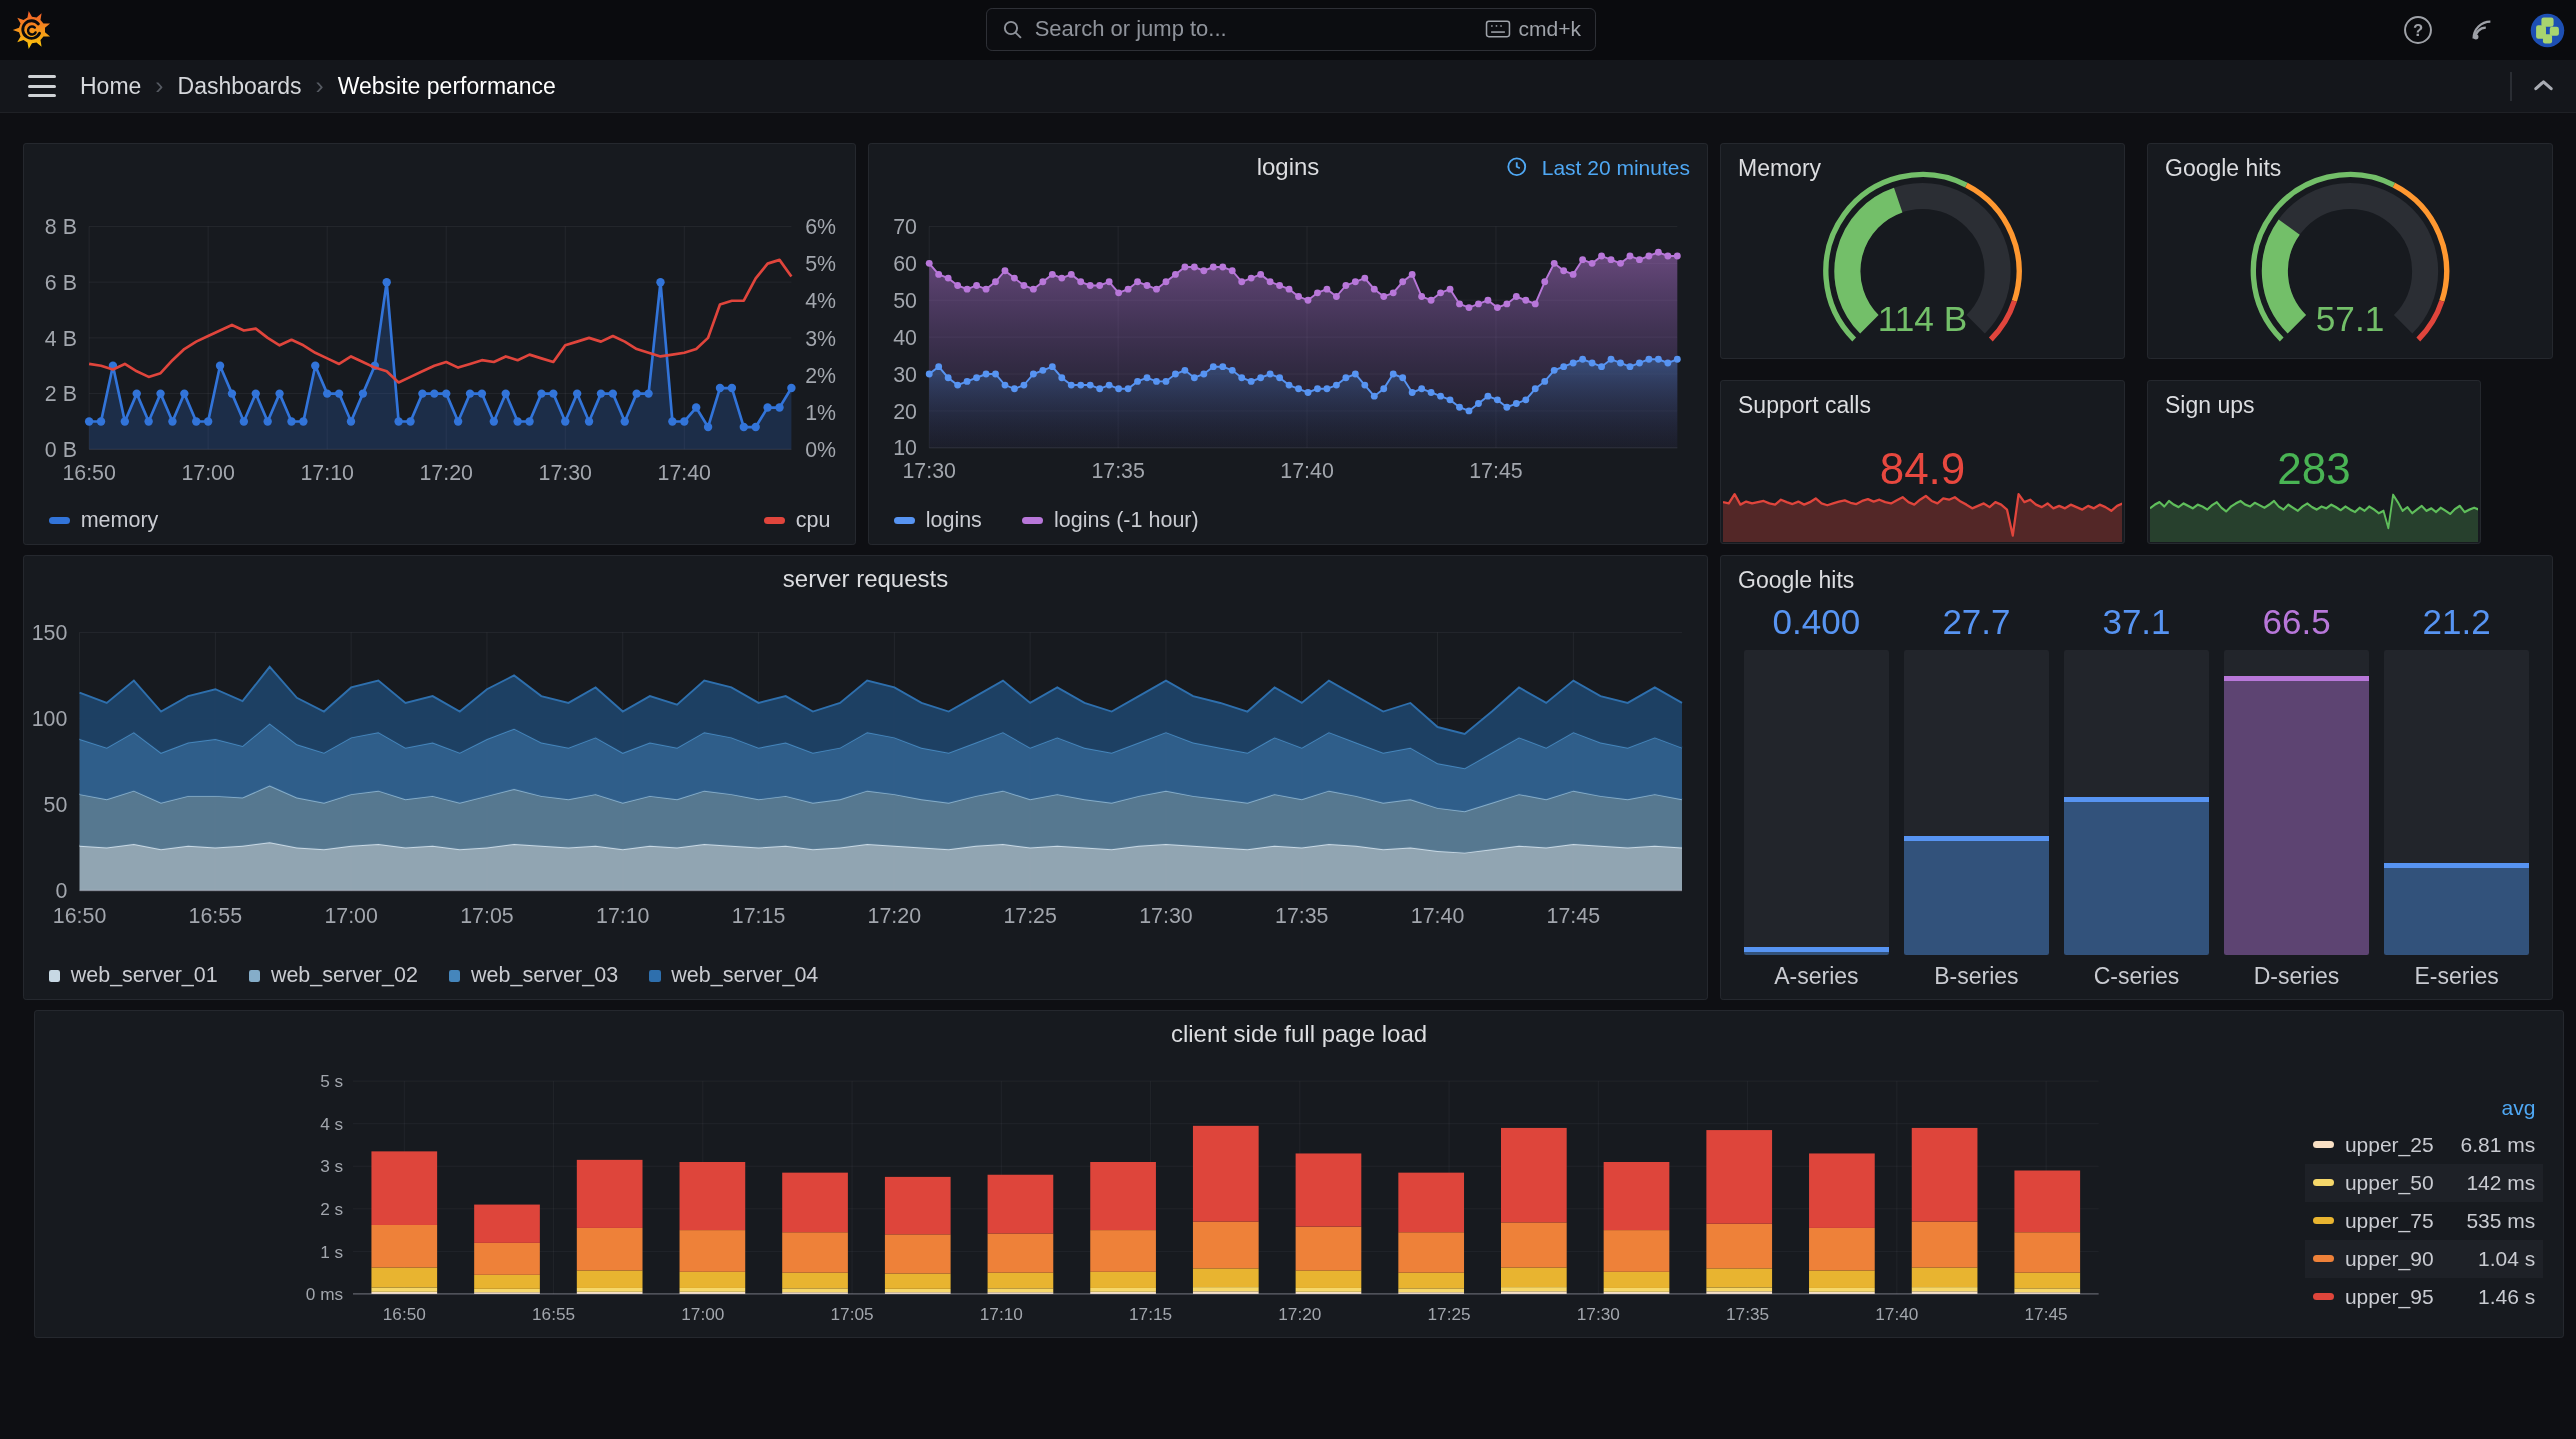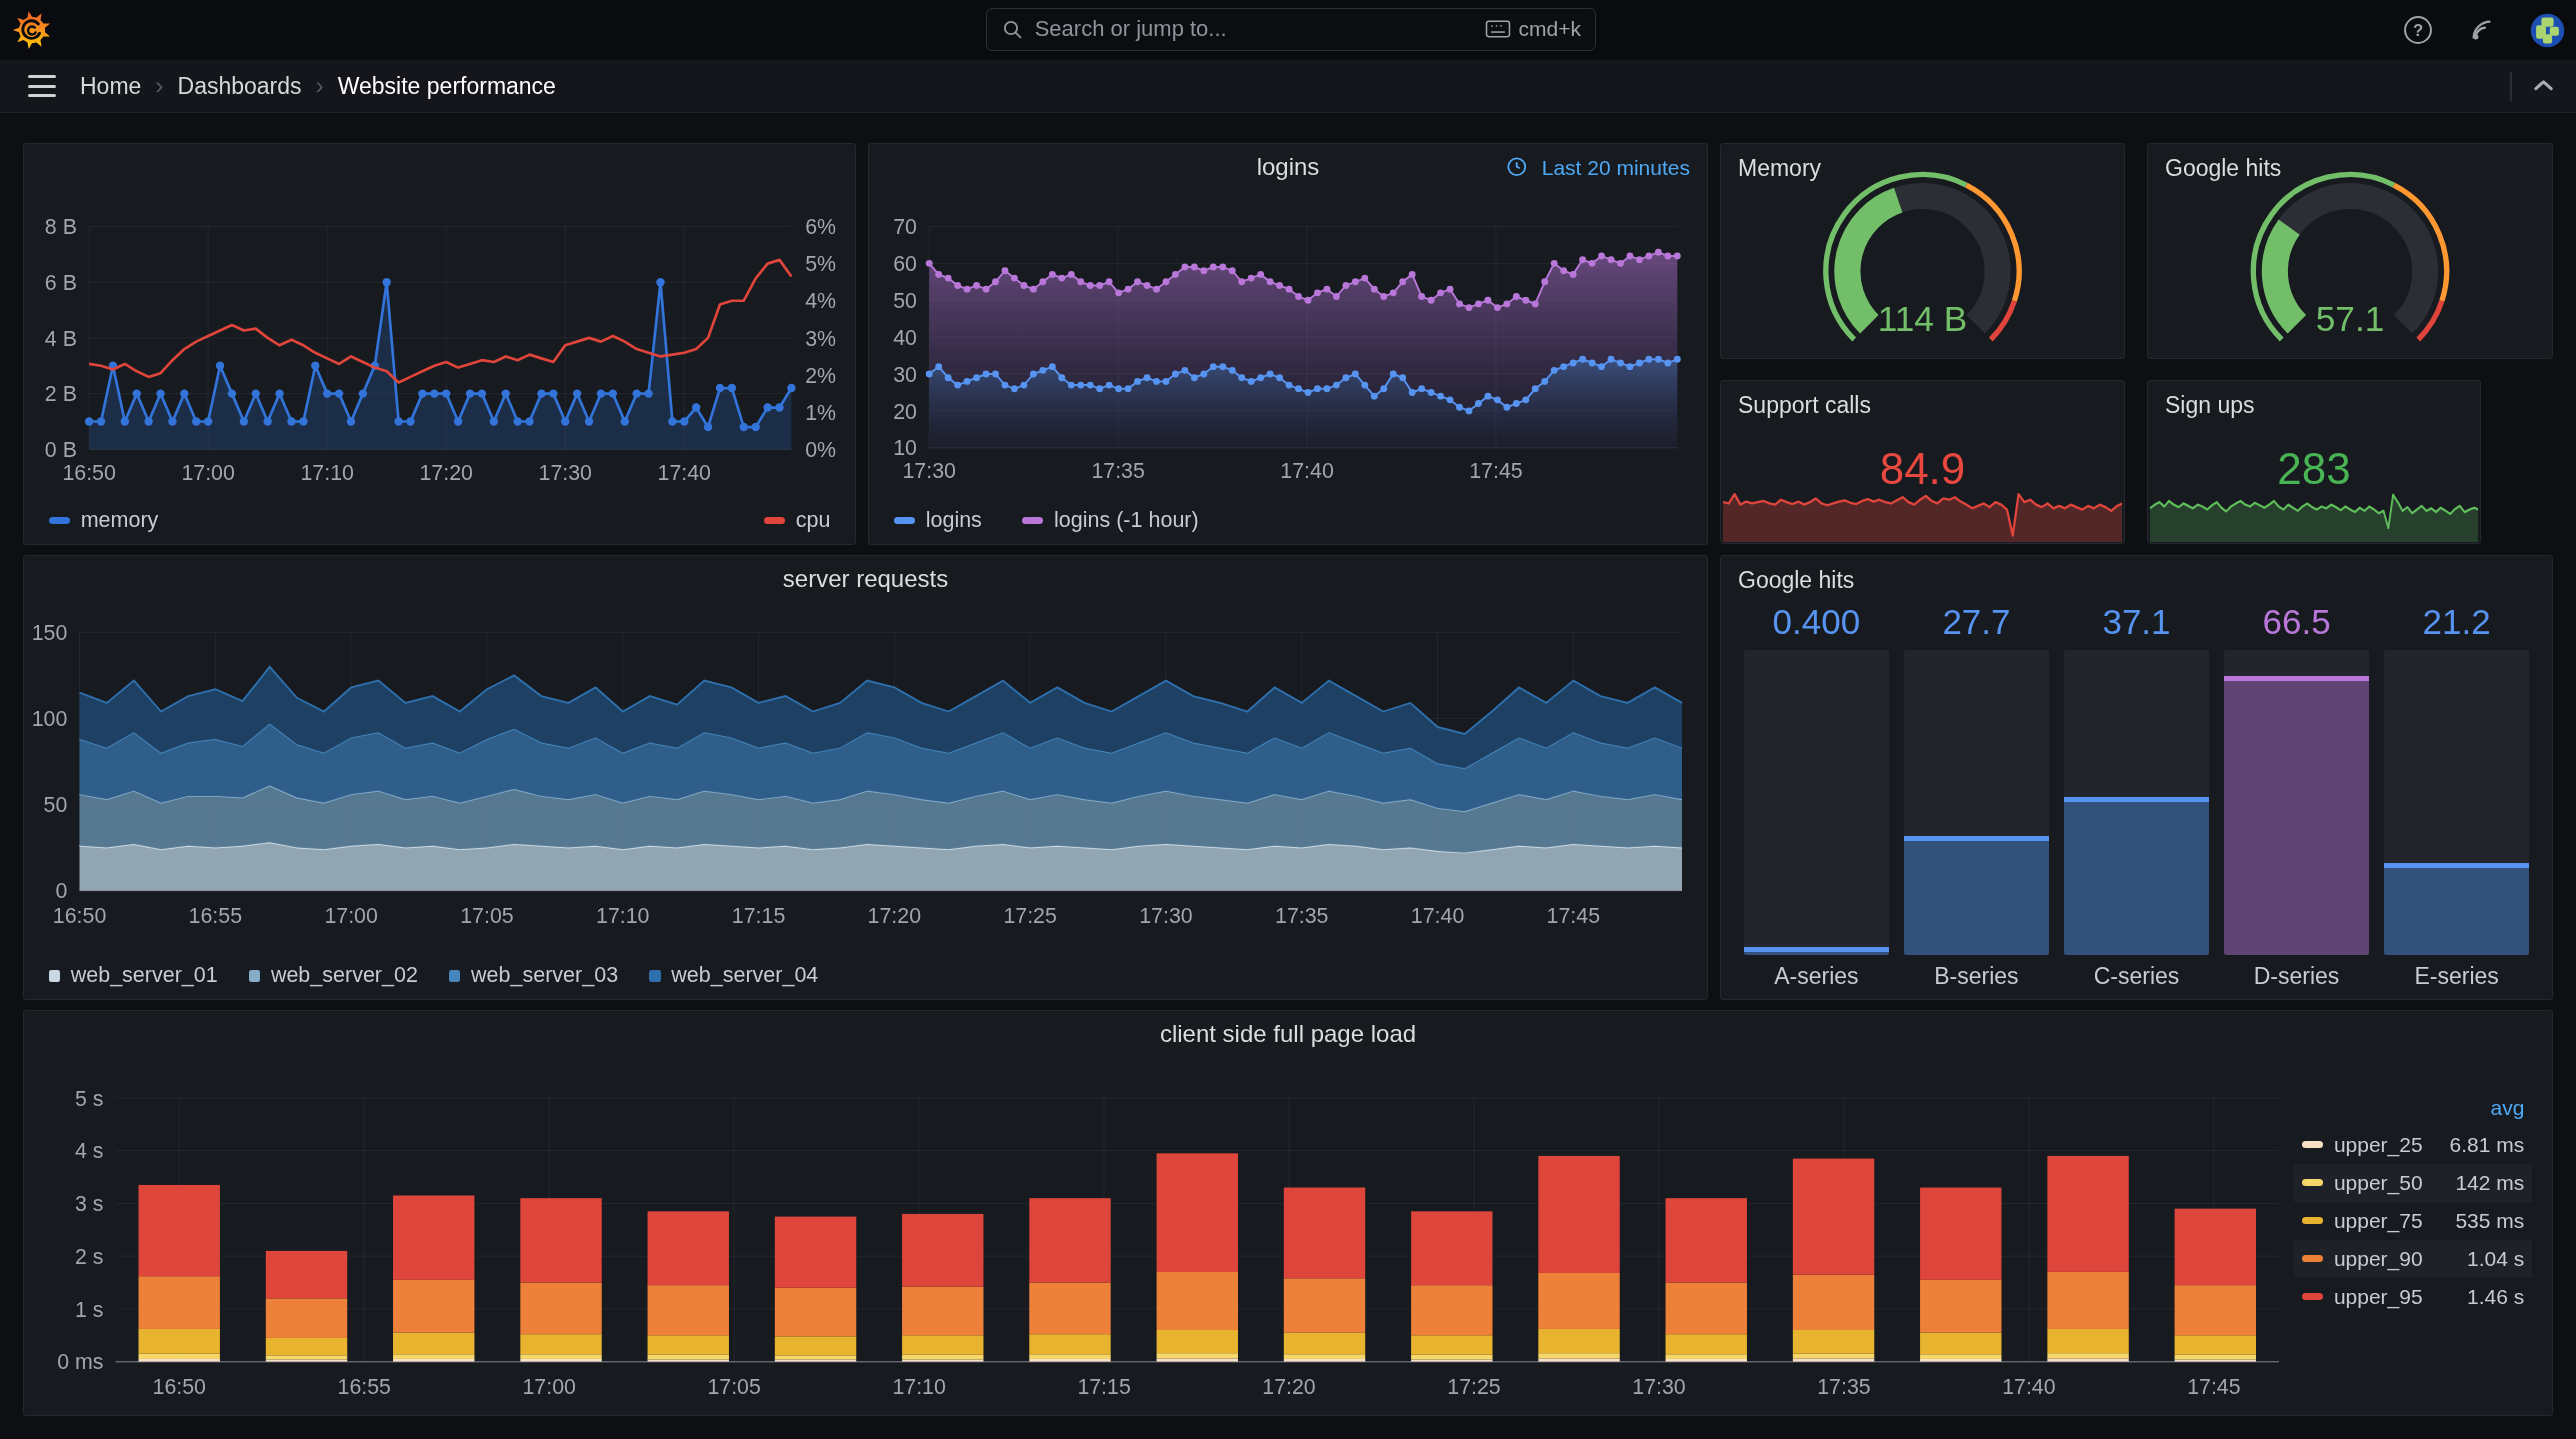--- a/index.html
+++ b/index.html
@@ -585,21 +585,21 @@
     <div class="bg-col">
       <div class="bg-val" style="color: rgb(87, 148, 242);">21.2</div>
       <div class="bg-track">
           <div class="bg-fill" style="height: 28.6486%; background: rgb(50, 82, 123); border-top: 5.4px solid rgb(87, 148, 242);"></div>
         </div>
       <div class="bg-label">E-series</div>
     </div>
   </div>
 </div>
 
-<div class="panel" style="left:23px;top:1010px;width:2530px;height:406px">
+<div class="panel" style="left:34px;top:1010px;width:2530px;height:328px">
   <div class="ptitle">client side full page load</div>
   <svg class="chart" id="svg-client" viewBox="0 0 3300 530">
       <line x1="195.47058823529412" y1="114" x2="195.47058823529412" y2="460" stroke="rgba(204,204,220,0.10)"></line>
       <text x="195.47058823529412" y="502" text-anchor="middle" font-size="28" fill="#a2a6ad">16:50</text>
       <line x1="438.1195882352941" y1="114" x2="438.1195882352941" y2="460" stroke="rgba(204,204,220,0.10)"></line>
       <text x="438.1195882352941" y="502" text-anchor="middle" font-size="28" fill="#a2a6ad">16:55</text>
       <line x1="680.7685882352941" y1="114" x2="680.7685882352941" y2="460" stroke="rgba(204,204,220,0.10)"></line>
       <text x="680.7685882352941" y="502" text-anchor="middle" font-size="28" fill="#a2a6ad">17:00</text>
       <line x1="923.4175882352941" y1="114" x2="923.4175882352941" y2="460" stroke="rgba(204,204,220,0.10)"></line>
       <text x="923.4175882352941" y="502" text-anchor="middle" font-size="28" fill="#a2a6ad">17:05</text>

